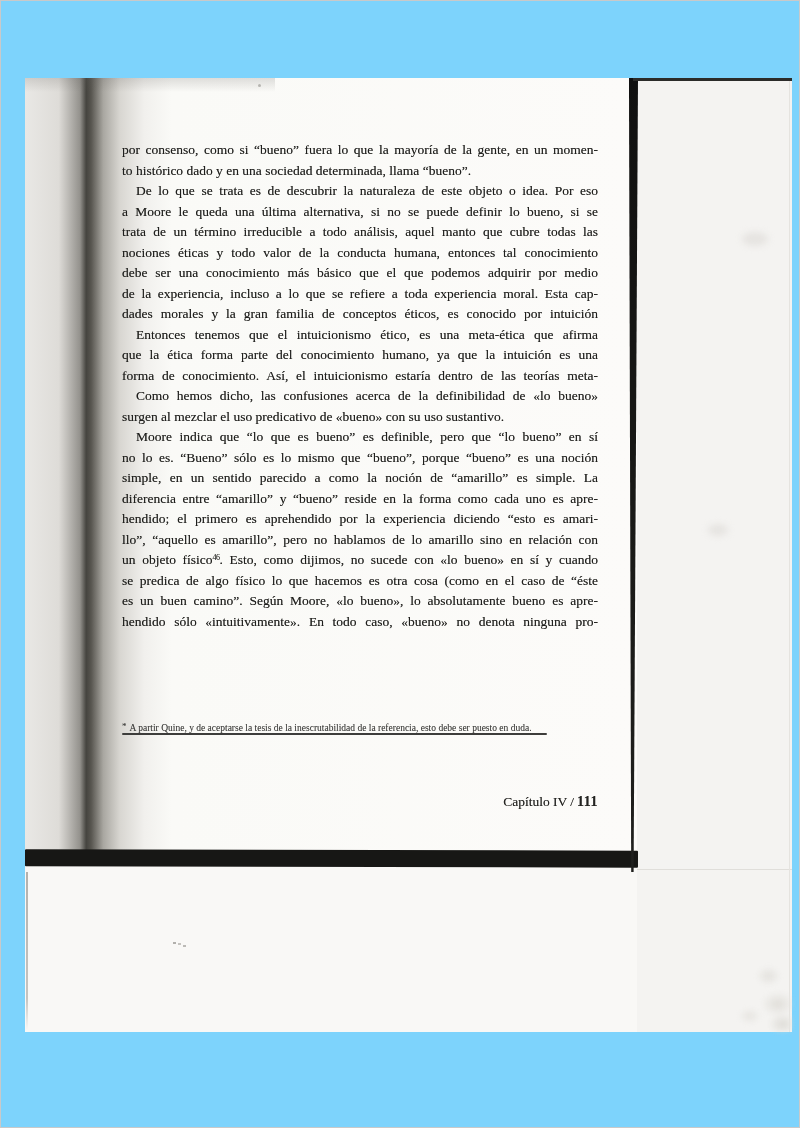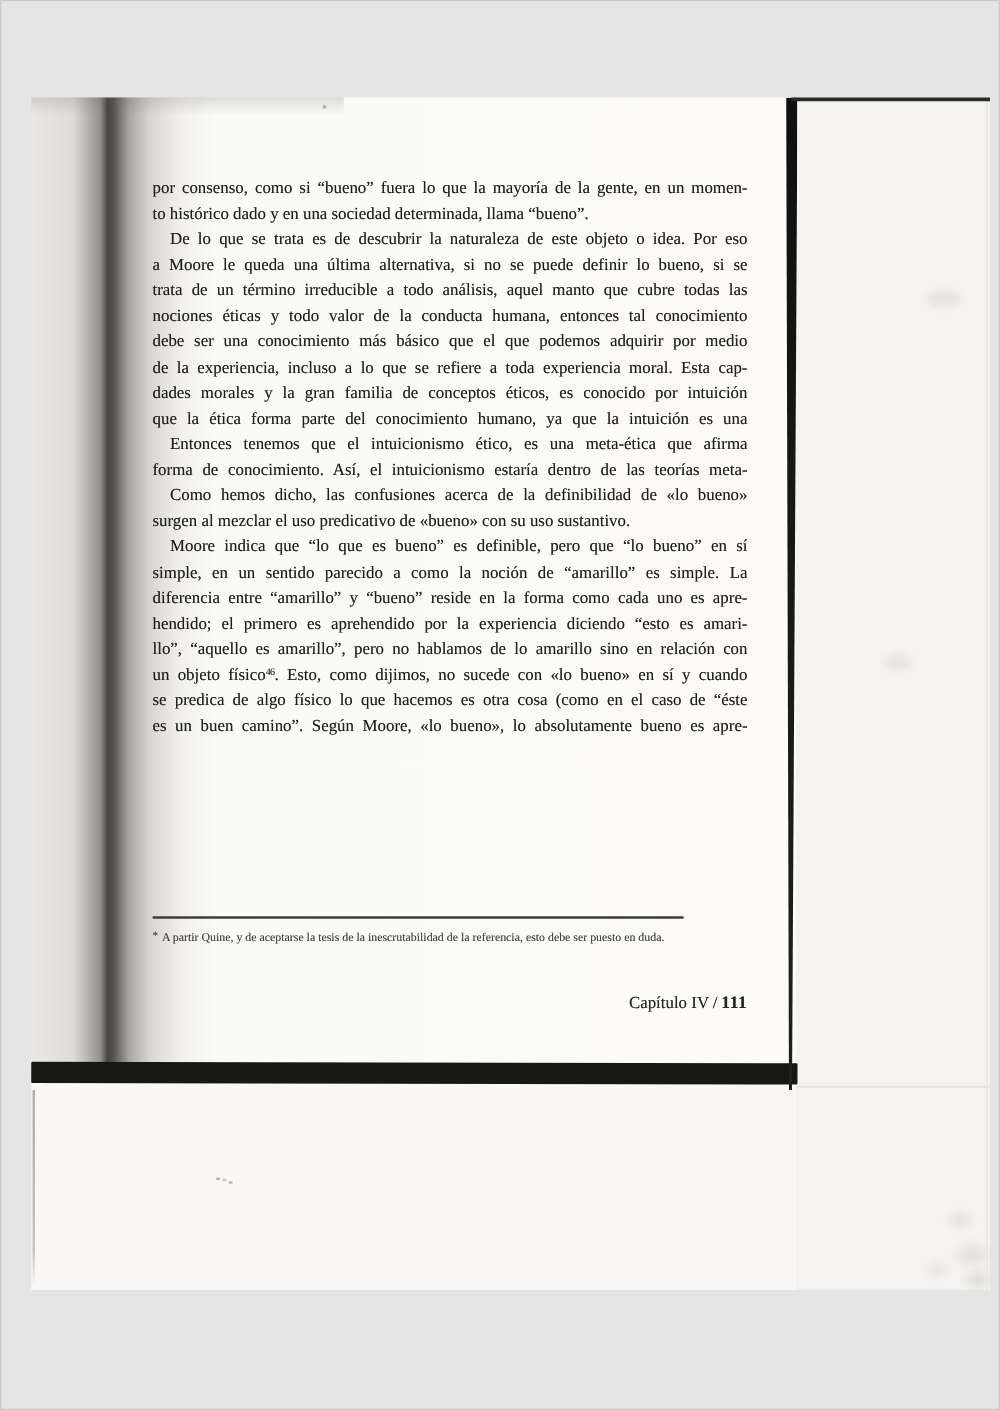--- a/index.html
+++ b/index.html
@@ -1,17 +1,17 @@
 <!DOCTYPE html>
 <html><head>
 <meta charset="utf-8">
 <style>
   html,body{margin:0;padding:0;background:#ffffff;}
   #canvas{
-    position:relative;width:800px;height:1128px;background:#e5e5e5;
+    position:relative;width:800px;height:1128px;background:#7dd3fc;
     box-shadow:inset 0 0 0 1px #c9c9c9;overflow:hidden;
     font-family:"Liberation Serif", serif;
   }
   
   .right-strip{position:absolute;left:637px;top:80px;width:155px;height:952px;background:#f4f3f1;}
   .smudge{position:absolute;border-radius:50%;filter:blur(3px);background:#e6e4e1;}
   .smudge.s1{left:742px;top:232px;width:26px;height:14px;}
   .smudge.s2{left:708px;top:524px;width:20px;height:12px;}
   .mottle{position:absolute;left:698px;top:952px;width:94px;height:80px;filter:blur(2px);
     background:
@@ -50,21 +50,21 @@
   .text-block{position:absolute;left:122px;top:140px;width:476px;color:#1f1f1d;
     font-size:13.5px;line-height:20.5px;text-shadow:0 0 .3px rgba(35,35,30,.55);}
   .line{height:20.5px;overflow:hidden;text-align:justify;text-align-last:justify;}
   .line.end{text-align-last:left;}
   .line.ind{padding-left:14px;font-family:Liberation Serif, serif;}
   .line .it{font-style:italic;}
   .line sup{font-size:8px;line-height:0;vertical-align:4px;letter-spacing:-.5px;color:#3a3a38;}
 
   .foot-rule{position:absolute;left:122px;top:733px;width:425px;height:2px;background:#3d3d3b;
     border-radius:1px;}
-  .footnote{position:absolute;left:122px;top:742px;width:450px;font-size:9.5px;color:#3e3e3c;
+  .footnote{position:absolute;left:122px;top:720px;width:450px;font-size:9.5px;color:#3e3e3c;
     line-height:12px;text-shadow:0 0 .3px rgba(60,60,55,.4);}
   .footnote .marker{vertical-align:2px;font-size:9px;padding-right:3px;}
 
   .chapter-footer{position:absolute;left:122px;top:794px;width:476px;text-align:right;
     font-size:13.5px;color:#242422;text-shadow:0 0 .3px rgba(35,35,30,.5);}
   .chapter-footer .chap{}
   .chapter-footer .sep{padding:0 3px;}
   .chapter-footer .num{font-weight:bold;font-size:14px;letter-spacing:.5px;}
 </style>
 </head>
@@ -92,33 +92,35 @@
   <div class="text-block">
     <div class="line">por consenso, como si “bueno” fuera lo que la mayoría de la gente, en un momen-</div>
     <div class="line end">to histórico dado y en una sociedad determinada, llama “bueno”.</div>
     <div class="line ind">De lo que se trata es de descubrir la naturaleza de este objeto o idea. Por eso</div>
     <div class="line">a Moore le queda una última alternativa, si no se puede definir lo bueno, si se</div>
     <div class="line">trata de un término irreducible a todo análisis, aquel manto que cubre todas las</div>
     <div class="line">nociones éticas y todo valor de la conducta humana, entonces tal conocimiento</div>
     <div class="line">debe ser una conocimiento más básico que el que podemos adquirir por medio</div>
     <div class="line">de la experiencia, incluso a lo que se refiere a toda experiencia moral. Esta cap-</div>
     <div class="line">dades morales y la gran familia de conceptos éticos, es conocido por intuición</div>
+    <div class="line ind">Entonces tenemos que el intuicionismo ético, es una meta-ética que afirma</div>
     <div class="line">que la ética forma parte del conocimiento humano, ya que la intuición es una</div>
-    <div class="line ind">Entonces tenemos que el intuicionismo ético, es una meta-ética que afirma</div>
     <div class="line">forma de conocimiento. Así, el intuicionismo estaría dentro de las teorías meta-</div>
     <div class="line ind">Como hemos dicho, las confusiones acerca de la definibilidad de «lo bueno»</div>
     <div class="line end">surgen al mezclar el uso predicativo de «bueno» con su uso sustantivo.</div>
     <div class="line ind">Moore indica que “lo que es bueno” es definible, pero que “lo bueno” en sí</div>
+    <div class="line">no lo es. “Bueno” sólo es lo mismo que “bueno”, porque “bueno” es una noción</div>
     <div class="line">simple, en un sentido parecido a como la noción de “amarillo” es simple. La</div>
     <div class="line">diferencia entre “amarillo” y “bueno” reside en la forma como cada uno es apre-</div>
     <div class="line">hendido; el primero es aprehendido por la experiencia diciendo “esto es amari-</div>
     <div class="line">llo”, “aquello es amarillo”, pero no hablamos de lo amarillo sino en relación con</div>
     <div class="line"><span>un objeto físico</span><sup>46</sup><span>. Esto, como dijimos, no sucede con «lo bueno» en sí y cuando</span></div>
     <div class="line">se predica de algo físico lo que hacemos es otra cosa (como en el caso de “éste</div>
     <div class="line">es un buen camino”. Según Moore, «lo bueno», lo absolutamente bueno es apre-</div>
+    <div class="line">hendido sólo «intuitivamente». En todo caso, «bueno» no denota ninguna pro-</div>
   </div>
 
   <div class="foot-rule"></div>
   <div class="footnote"><span class="marker">*</span><span>A partir Quine, y de aceptarse la tesis de la inescrutabilidad de la referencia, esto debe ser puesto en duda.</span></div>
 
   <div class="chapter-footer">
     <span class="chap">Capítulo IV</span><span class="sep">/</span><span class="num">111</span>
   </div>
 
 </div>

